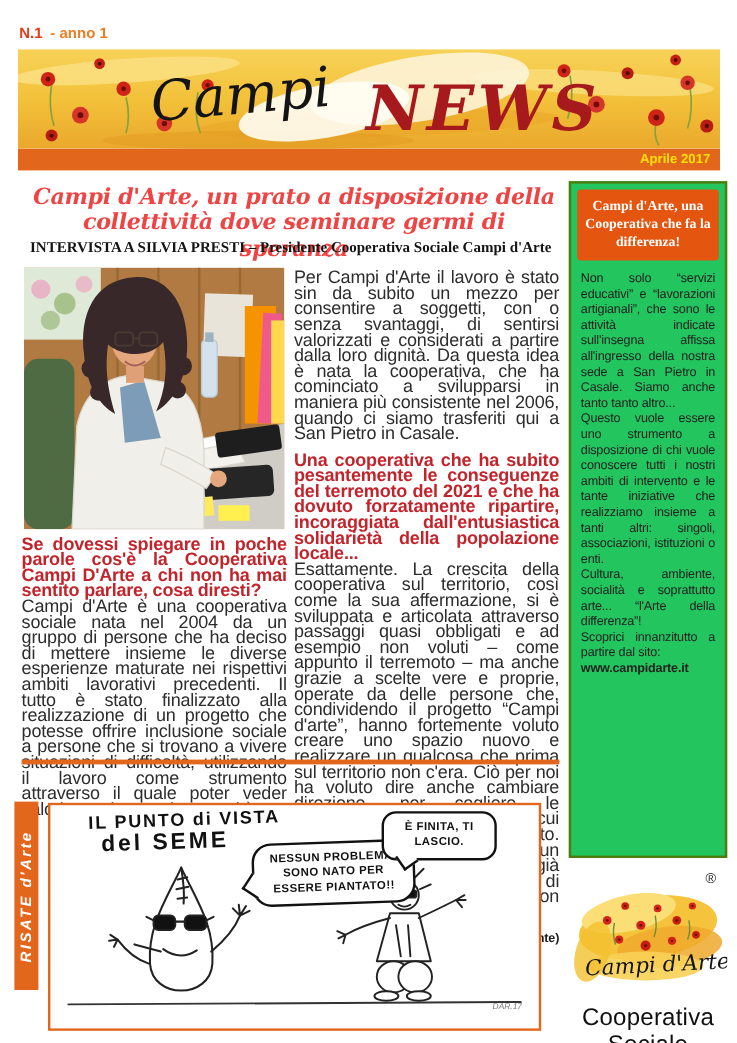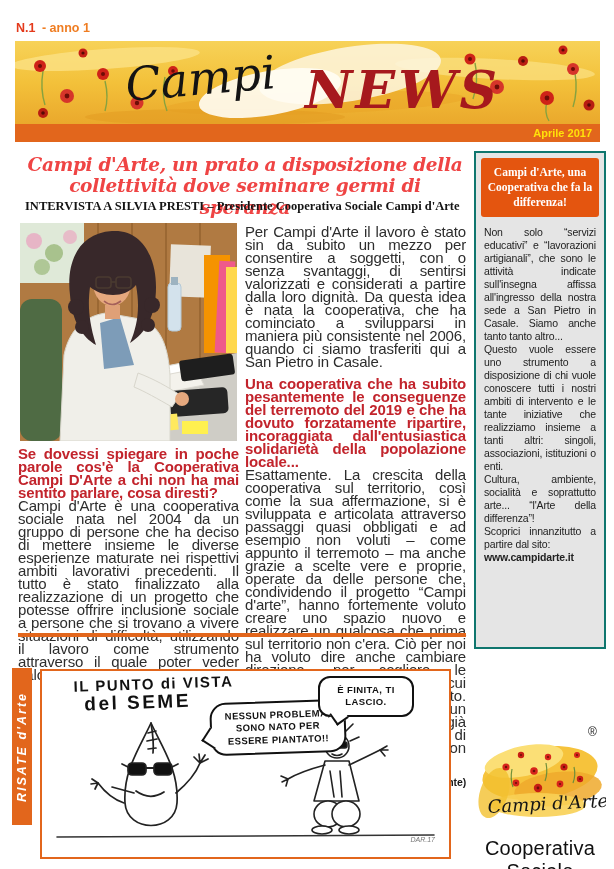--- a/index.html
+++ b/index.html
@@ -33,22 +33,22 @@
   .col{position:absolute;}
   .col-left{left:18px;top:434px;width:221px;}
   .col-mid{left:245px;top:212px;width:221px;}
   p.body{font-size:15px;line-height:13px;text-align:justify;color:#2d2d2d;margin:0;letter-spacing:-.15px;}
   p.lead{color:#c2242c;font-weight:bold;}
   p.gap{margin-bottom:9px;}
   p.continuation{text-align:right;font-weight:bold;font-size:10.5px;margin:9px 0 0 0;color:#1a1a1a;letter-spacing:-.15px;}
   .rule{position:absolute;left:18px;top:620px;width:448px;height:4px;background:#e2661c;}
 
   
-  .sidebar{position:absolute;left:474px;top:138px;width:132px;height:498px;background:#e5e5e5;
-           border:2px solid #0f766e;box-sizing:border-box;}
+  .sidebar{position:absolute;left:474px;top:138px;width:132px;height:564px;background:#22c55e;
+           border:2px solid #4d7c0f;box-sizing:border-box;}
   .sidebar-title{margin:5px 5px 7px 5px;background:#e4550f;border-radius:3px;color:#ffffff;
                  font-family:"Liberation Serif",serif;font-weight:bold;font-size:11.5px;
                  text-align:center;padding:7px 2px;line-height:1.3;}
   .sidebar-text{padding:2px 8px 0 8px;font-size:10.5px;line-height:13px;text-align:justify;
                 color:#222222;letter-spacing:-.15px;}
   .sidebar-text p{margin:0;}
   .sidebar-text .website{font-weight:bold;cursor:pointer;}
 
   
   .risate-bar{position:absolute;left:12px;top:655px;width:20px;height:157px;background:#e2661c;
@@ -214,21 +214,21 @@
     </g>
   </svg>
 
   <div class="col col-left">
     <p class="body lead">Se dovessi spiegare in poche parole cos'è la Cooperativa Campi D'Arte a chi non ha mai sentito parlare, cosa diresti?</p>
     <p class="body">Campi d'Arte è una cooperativa sociale nata nel 2004 da un gruppo di persone che ha deciso di mettere insieme le diverse esperienze maturate nei rispettivi ambiti lavorativi precedenti. Il tutto è stato finalizzato alla realizzazione di un progetto che potesse offrire inclusione sociale a persone che si trovano a vivere situazioni di difficoltà, utilizzando il lavoro come strumento attraverso il quale poter veder valorizzate le proprie capacità.</p>
   </div>
 
   <div class="col col-mid">
     <p class="body gap">Per Campi d'Arte il lavoro è stato sin da subito un mezzo per consentire a soggetti, con o senza svantaggi, di sentirsi valorizzati e considerati a partire dalla loro dignità. Da questa idea è nata la cooperativa, che ha cominciato a svilupparsi in maniera più consistente nel 2006, quando ci siamo trasferiti qui a San Pietro in Casale.</p>
-    <p class="body lead">Una cooperativa che ha subito pesantemente le conseguenze del terremoto del 2019 e che ha dovuto forzatamente ripartire, incoraggiata dall'entusiastica solidarietà della popolazione locale...</p>
+    <p class="body lead">Una cooperativa che ha subito pesantemente le conseguenze del terremoto del 2021 e che ha dovuto forzatamente ripartire, incoraggiata dall'entusiastica solidarietà della popolazione locale...</p>
     <p class="body">Esattamente. La crescita della cooperativa sul territorio, così come la sua affermazione, si è sviluppata e articolata attraverso passaggi quasi obbligati e ad esempio non voluti – come appunto il terremoto – ma anche grazie a scelte vere e proprie, operate da delle persone che, condividendo il progetto “Campi d'arte”, hanno fortemente voluto creare uno spazio nuovo e realizzare un qualcosa che prima sul territorio non c'era. Ciò per noi ha voluto dire anche cambiare direzione, per cogliere le opportunità che il territorio su cui adesso ci troviamo, ci ha offerto. Il terremoto è arrivato in un momento in cui stavamo già ragionando sulla possibilità di poterci ampliare, ma non avevamo le risorse.</p>
     <p class="continuation">(contua nella pagina seguente)</p>
   </div>
 
   <div class="rule"></div>
 
   <div class="sidebar">
     <div class="sidebar-title">Campi d'Arte, una Cooperativa che fa la differenza!</div>
     <div class="sidebar-text">
       <p>Non solo “servizi educativi” e “lavorazioni artigianali”, che sono le attività indicate sull'insegna affissa all'ingresso della nostra sede a San Pietro in Casale. Siamo anche tanto tanto altro...</p>

